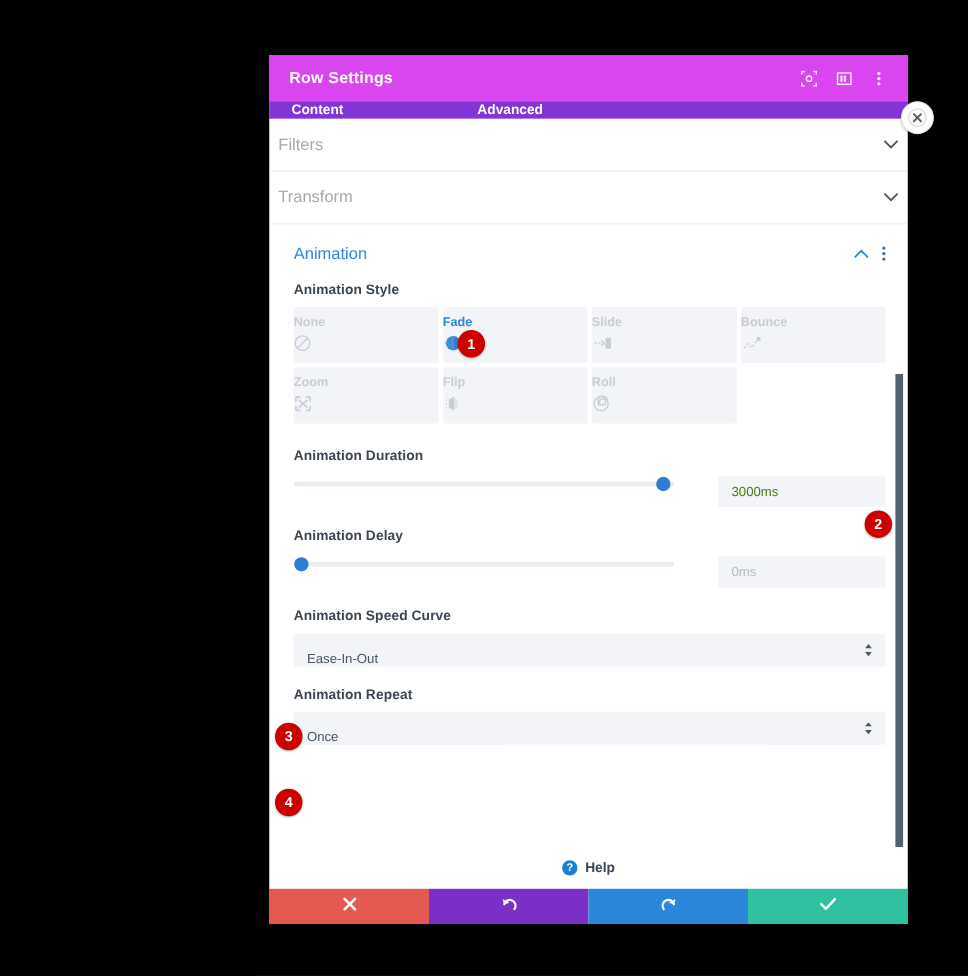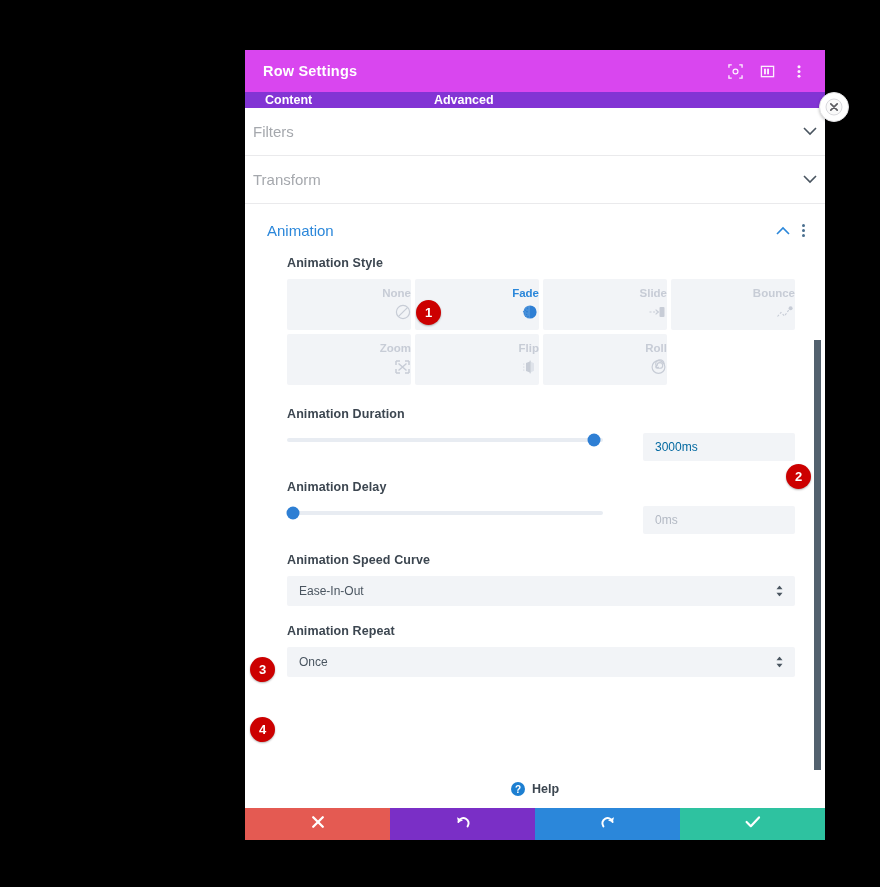--- a/index.html
+++ b/index.html
@@ -73,35 +73,35 @@
 
   .anim-head {
     height: 52px; display: flex; align-items: center;
     padding: 0 20px 0 22px;
   }
   .anim-head .acc-title { color: #2b87da; font-size: 15px; }
   .anim-head .chev { color: #2b87da; margin-right: 12px; }
   .dots3 { display: flex; flex-direction: column; gap: 2px; cursor: pointer; }
   .dots3 i { width: 3px; height: 3px; border-radius: 50%; background: #4a6f8f; display: block;}
 
-  .section { padding: 0 30px 0 22px; margin-left: 20px; }
+  .section { padding: 0 20px 0 22px; }
 
   .fld-label {
     font-size: 12.5px; font-weight: bold; color: #3c4650;
     margin-bottom: 9px; letter-spacing: .1px;
   }
 
   
   .style-grid {
     display: grid; grid-template-columns: repeat(4, 1fr);
     gap: 4px; margin-bottom: 22px;
   }
   .style-cell {
     background: #f2f4f7; height: 51px; border-radius: 2px;
-    display: flex; flex-direction: column; align-items: flex-end;
+    display: flex; flex-direction: column; align-items: flex-start;
     justify-content: center; gap: 3px; cursor: pointer;
   }
   .style-cell .lbl { font-size: 11.5px; font-weight: bold; color: #c7ccd6; }
   .style-cell.sel .lbl { color: #2b87da; }
   .style-cell .ico { height: 20px; display: flex; align-items: center; justify-content: center; }
 
   
   .slider-row { display: flex; align-items: flex-start; margin-bottom: 19px; }
   .slider-left { flex: 1 1 auto; padding-right: 40px; }
   .track-wrap { height: 20px; display: flex; align-items: center; position: relative; }
@@ -110,30 +110,30 @@
     position: relative; cursor: pointer;
   }
   .knob {
     position: absolute; top: 50%; width: 13px; height: 13px;
     border-radius: 50%; background: #2e7fd4; transform: translate(-50%,-50%);
     cursor: pointer;
   }
   .num-field {
     flex: 0 0 152px; height: 28px; background: #f2f4f7;
     border-radius: 2px; display: flex; align-items: center;
-    padding: 0 12px; font-size: 12px; color: #0369a1; cursor: text;
+    padding: 0 12px; font-size: 12px; color: #4d7c0f; cursor: text;
     margin-top: -2px;
   }
   .num-field.placeholder { color: #b3b9c4; }
 
   
   .sel-wrap { margin-bottom: 18px; }
   .select {
     height: 30px; background: #f2f4f7; border-radius: 2px;
-    display: flex; align-items: center; padding: 0 12px;
+    display: flex; align-items: flex-end; padding: 0 12px;
     font-size: 12px; color: #4a5560; cursor: pointer; position: relative;
   }
   .select .caret {
     position: absolute; right: 12px; top: 50%; transform: translateY(-50%);
     display: flex; flex-direction: column; gap: 2px;
   }
 
   
   .help-bar {
     height: 38px; display: flex; align-items: center; justify-content: center;

